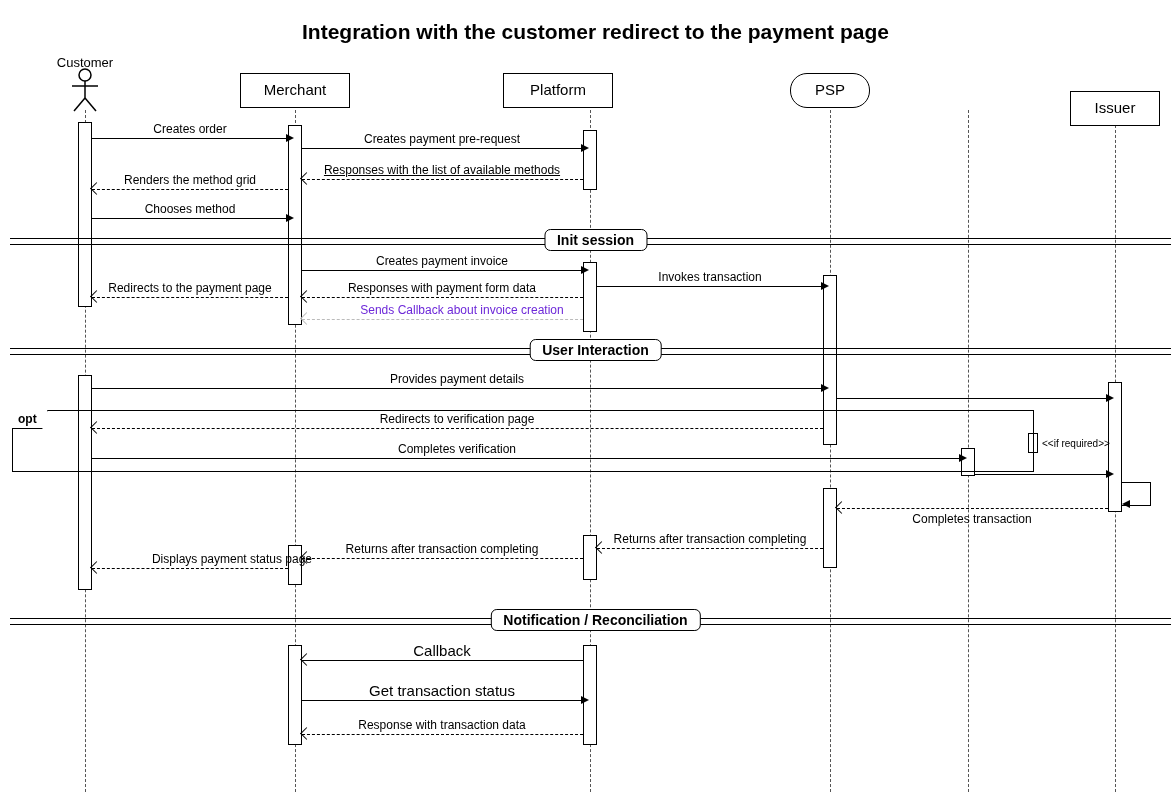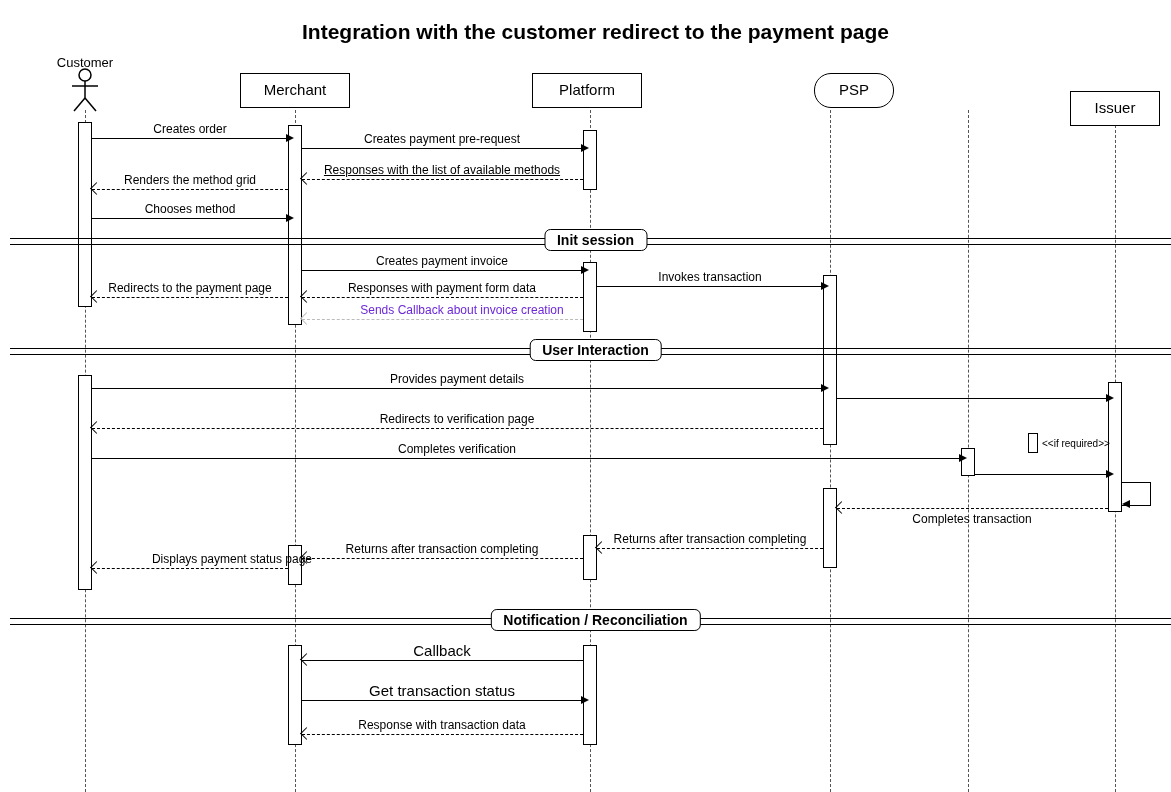--- a/index.html
+++ b/index.html
@@ -159,22 +159,22 @@
     <svg width="30" height="44" viewBox="0 0 30 44">
       <circle cx="15" cy="7" r="6" stroke="#000" fill="none" stroke-width="1.5"></circle>
       <line x1="15" y1="13" x2="15" y2="30" stroke="#000" stroke-width="1.5"></line>
       <line x1="2" y1="18" x2="28" y2="18" stroke="#000" stroke-width="1.5"></line>
       <line x1="15" y1="30" x2="4" y2="43" stroke="#000" stroke-width="1.5"></line>
       <line x1="15" y1="30" x2="26" y2="43" stroke="#000" stroke-width="1.5"></line>
     </svg>
   </div>
 
   <div class="actor-box" style="left:285px; top:63px; width:100px;text-align:center;">Merchant</div>
-  <div class="actor-box" style="left:577px; top:63px; width:100px;">Platform</div>
-  <div class="actor-box" style="left:844px; top:63px; width:70px;border-radius:17px;">PSP</div>
+  <div class="actor-box" style="left:548px; top:63px; width:100px;">Platform</div>
+  <div class="actor-box" style="left:820px; top:63px; width:70px;border-radius:17px;">PSP</div>
   <div class="actor-box" style="left:1105px; top:81px; width:80px;">Issuer</div>
 
   <div class="activation" style="left:75px; top:112px; height:185px;"></div>
   <div class="activation" style="left:285px; top:115px; height:200px;"></div>
   <div class="activation" style="left:580px; top:120px; height:60px;"></div>
 
   <div class="activation" style="left:580px; top:252px; height:70px;"></div>
   <div class="activation" style="left:820px; top:265px; height:170px;"></div>
 
   <div class="activation" style="left:75px; top:365px; height:215px;"></div>
@@ -236,20 +236,23 @@
   <div class="divider-double" style="top:338px;"></div>
   <div class="divider-label" style="top:340px;">User Interaction</div>
 
   <div class="msg-text" style="left:447px; top:362px;">Provides payment details</div>
   <div class="msg-line solid" style="left:82px; top:378px; width:731px;"></div>
   <div class="arrowhead right" style="left:811px; top:374px;"></div>
 
   <div class="msg-line solid" style="left:827px; top:388px; width:271px;"></div>
   <div class="arrowhead right" style="left:1096px; top:384px;"></div>
 
+  <div class="opt-box" style="left:2px; top:400px; width:1020px; height:60px;">
+    <div class="opt-label">opt</div>
+  </div>
   <div class="guard" style="left:1032px; top:428px;">&lt;&lt;if required&gt;&gt;</div>
 
   <div class="msg-text" style="left:447px; top:402px;">Redirects to verification page</div>
   <div class="msg-line dashed" style="left:82px; top:418px; width:731px;"></div>
   <div class="arrowhead open-left" style="left:82px; top:413px;"></div>
 
   <div class="msg-text" style="left:447px; top:432px;text-align:right;">Completes verification</div>
   <div class="msg-line solid" style="left:82px; top:448px; width:869px;"></div>
   <div class="arrowhead right" style="left:949px; top:444px;"></div>
 

